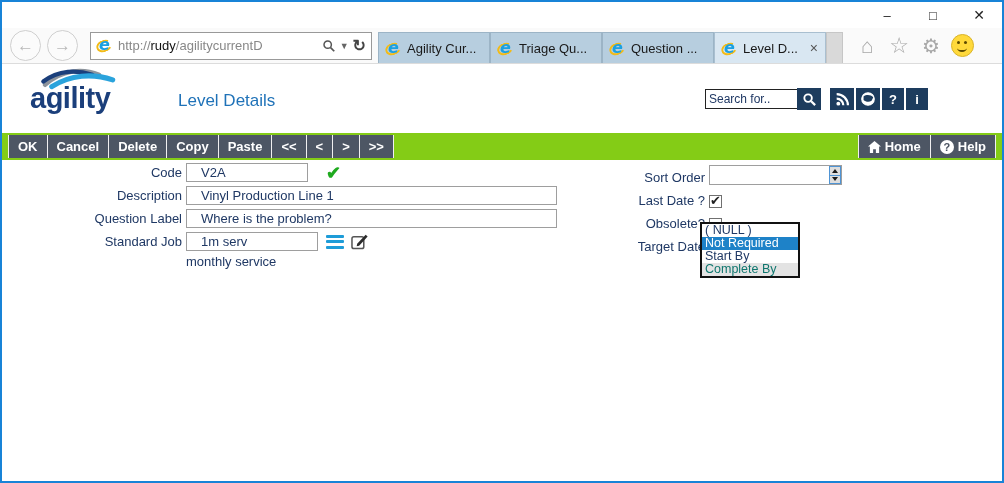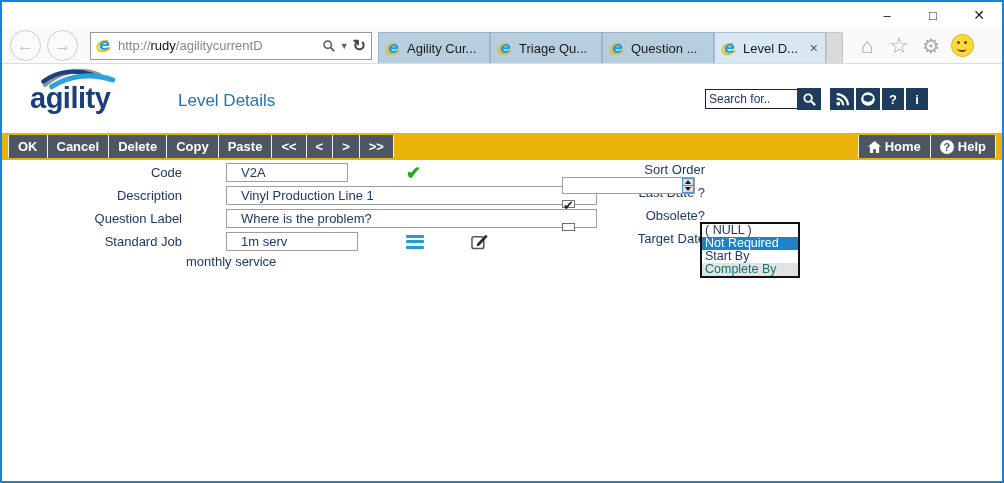--- a/index.html
+++ b/index.html
@@ -56,35 +56,35 @@
   .search-cluster{position:absolute;left:703px;top:24px;display:flex;align-items:center;}
   .search-input{width:92px;height:20px;box-sizing:border-box;border:1px solid #222;border-right:none;
     font-size:12px;color:#1f3864;padding:8px 3px;font-family:inherit;}
   .search-input::placeholder{color:#1f3864;opacity:1;}
   .navy-btn{width:24px;height:22px;background:#1d3c5e;color:#fff;display:flex;align-items:center;
     justify-content:center;box-sizing:border-box;}
   .navy-btn.txt{font-weight:bold;font-size:13px;width:22px;}
   .icon-gap{width:9px;}
   .btn-gap{width:2px;}
   
-  .apptoolbar{height:27px;background:#eab308;display:flex;align-items:stretch;padding:2px 6px 2px 6px;box-sizing:border-box;}
+  .apptoolbar{height:27px;background:#84cc16;display:flex;align-items:stretch;padding:2px 6px 2px 6px;box-sizing:border-box;}
   .tb-btn{display:flex;align-items:center;gap:4px;padding:0 9px;color:#fff;font-weight:bold;font-size:13px;
     background:#4d5664;border-right:1px solid #f0f0f0;white-space:nowrap;}
   .tb-btn:first-child{border-left:1px solid #f0f0f0;}
   .tb-right{margin-left:auto;display:flex;}
   .tb-right .tb-btn:first-child{border-left:1px solid #f0f0f0;}
   .help-badge{width:14px;height:14px;border-radius:50%;background:#fff;color:#4a5361;font-size:11px;
     display:flex;align-items:center;justify-content:center;font-weight:bold;}
   .help-badge::after{content:"?";}
   
   .formarea{position:relative;font-size:13px;color:#1f3864;height:321px;background:#fff;}
   .col-left{position:absolute;left:0;top:2px;}
   .col-right{position:absolute;left:560px;top:2px;width:320px;}
-  .frow{display:flex;align-items:center;height:21px;margin-bottom:2px;gap:40px;}
-  .frow-r{display:flex;align-items:flex-start;height:23px;flex-direction:column;}
+  .frow{display:flex;align-items:center;height:21px;margin-bottom:2px;}
+  .frow-r{display:flex;align-items:flex-end;height:23px;}
   .flabel{width:180px;text-align:right;padding-right:4px;flex:0 0 auto;}
   .flabel-r{width:143px;text-align:right;padding-right:4px;flex:0 0 auto;}
   input.txt{height:19px;box-sizing:border-box;border:1px solid #9e9e9e;font-size:13px;color:#1f3864;
     padding:0 14px;font-family:inherit;}
   .w-code{width:122px;} .w-wide{width:371px;} .w-job{width:132px;}
   .green-check{color:#1faa1f;font-size:18px;font-weight:bold;margin-left:18px;line-height:18px;}
   .hamburger{width:18px;height:14px;margin-left:8px;display:flex;flex-direction:column;justify-content:space-between;}
   .hamburger i{height:3px;background:#1e9cd8;border-radius:1px;display:block;}
   .edit-icon{margin-left:7px;display:flex;}
   .note{padding-left:184px;margin-top:1px;}

